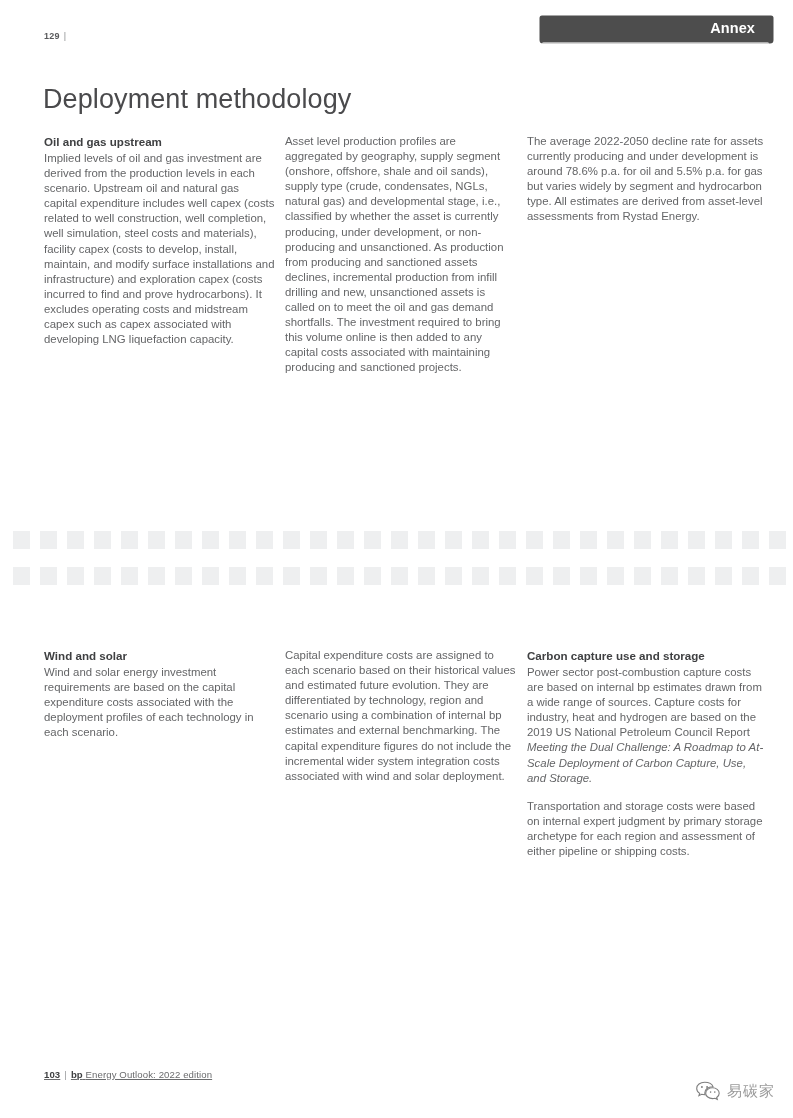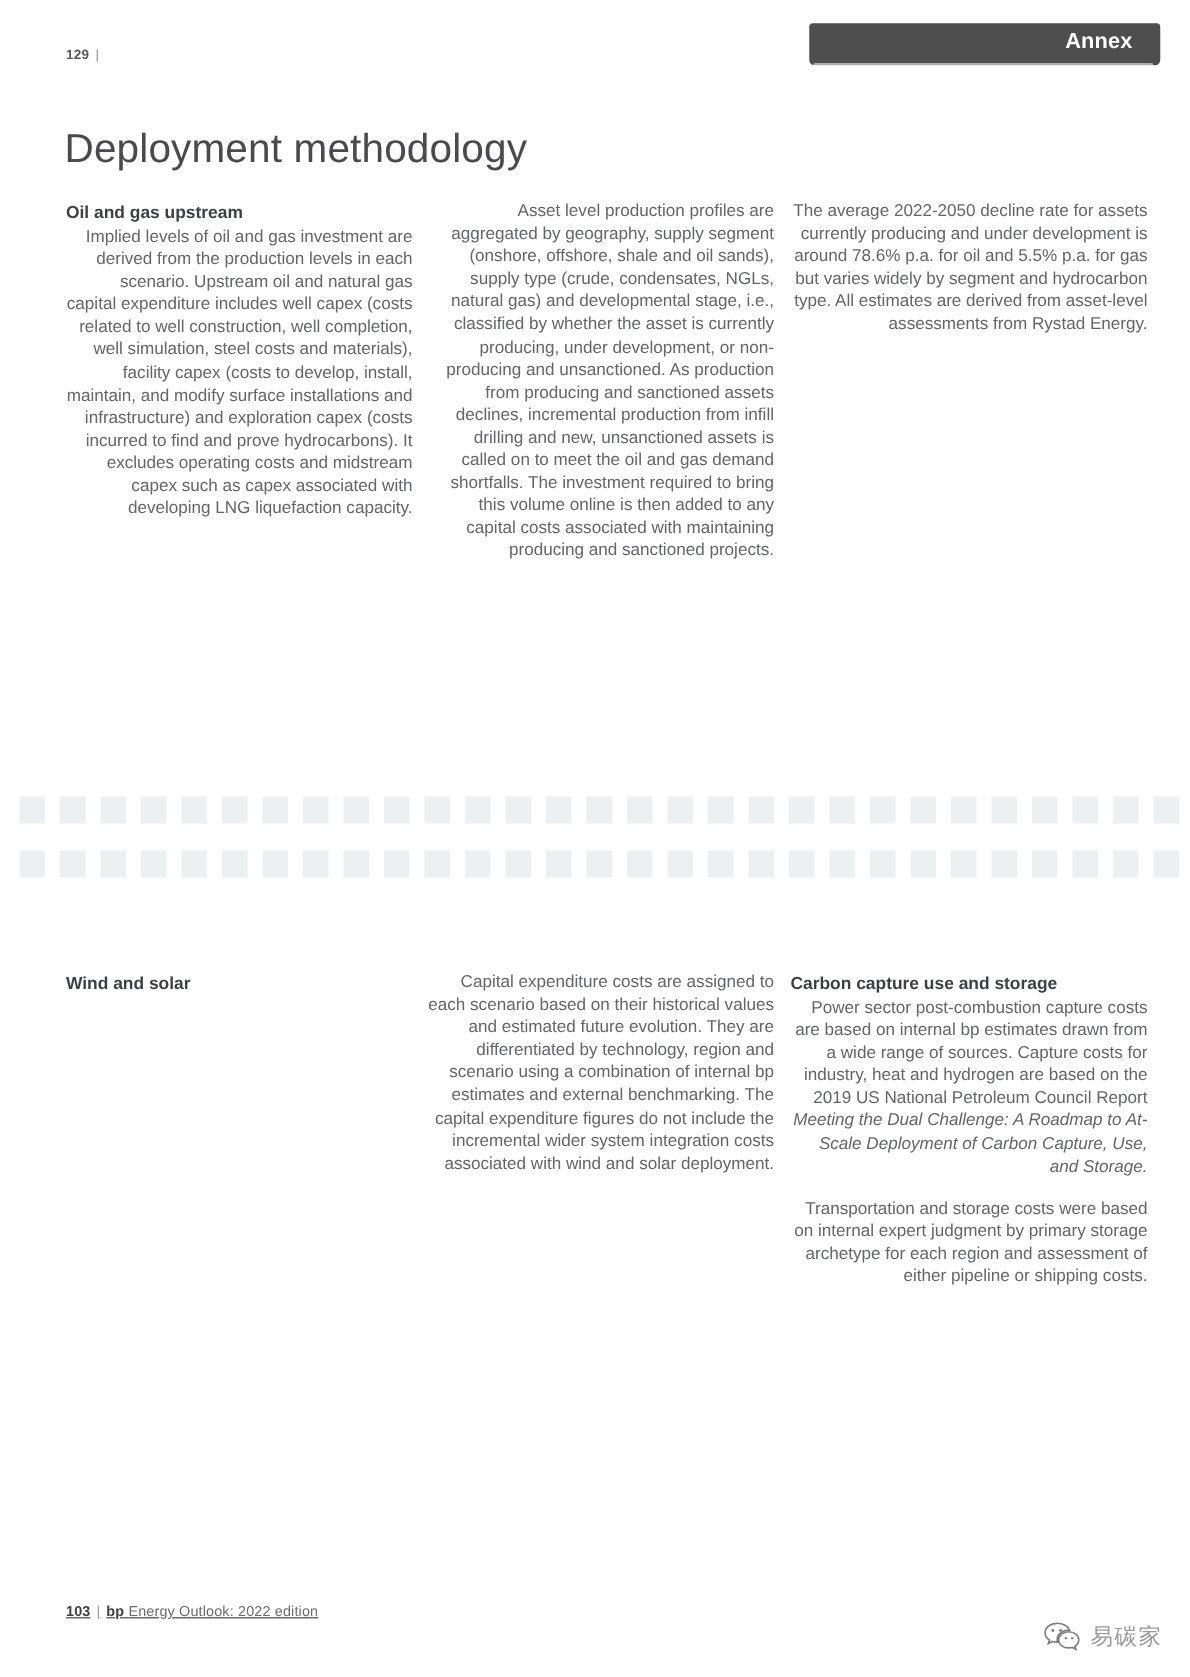--- a/index.html
+++ b/index.html
@@ -97,21 +97,20 @@
 
   .sec-head {
     font-size: 11.6px;
     font-weight: bold;
     color: #3f4042;
     margin: 0 0 2px 0;
     line-height: 15px;
   }
   .col p {
     margin: 0 0 13px 0;
-    text-align: right;
   }
   .col p:last-child { margin-bottom: 0; }
   .col .italic { font-style: italic; }
 
   
   .square-band {
     position: absolute;
     left: 13px;
     top: 531px;
     width: 770px;
@@ -253,20 +252,21 @@
         <div class="sq" style="background: rgb(238, 239, 240);"></div>
         <div class="sq" style="background: rgb(238, 239, 240);"></div>
         <div class="sq" style="background: rgb(238, 239, 240);"></div>
         <div class="sq" style="background: rgb(238, 239, 240);"></div>
         <div class="sq" style="background: rgb(238, 239, 240);"></div>
       </div>
   </div>
 
   <div class="col c1 sec-bot">
     <div class="sec-head">Wind and solar</div>
+    <p>Wind and solar energy investment requirements are based on the capital expenditure costs associated with the deployment profiles of each technology in each scenario.</p>
   </div>
 
   <div class="col c2 sec-bot">
     <p>Capital expenditure costs are assigned to each scenario based on their historical values and estimated future evolution. They are differentiated by technology, region and scenario using a combination of internal bp estimates and external benchmarking. The capital expenditure figures do not include the incremental wider system integration costs associated with wind and solar deployment.</p>
   </div>
 
   <div class="col c3 sec-bot">
     <div class="sec-head">Carbon capture use and storage</div>
     <p><span>Power sector post-combustion capture costs are based on internal bp estimates drawn from a wide range of sources. Capture costs for industry, heat and hydrogen are based on the 2019 US National Petroleum Council Report </span><span class="italic">Meeting the Dual Challenge: A Roadmap to At-Scale Deployment of Carbon Capture, Use, and Storage.</span></p>
     <p>Transportation and storage costs were based on internal expert judgment by primary storage archetype for each region and assessment of either pipeline or shipping costs.</p>

